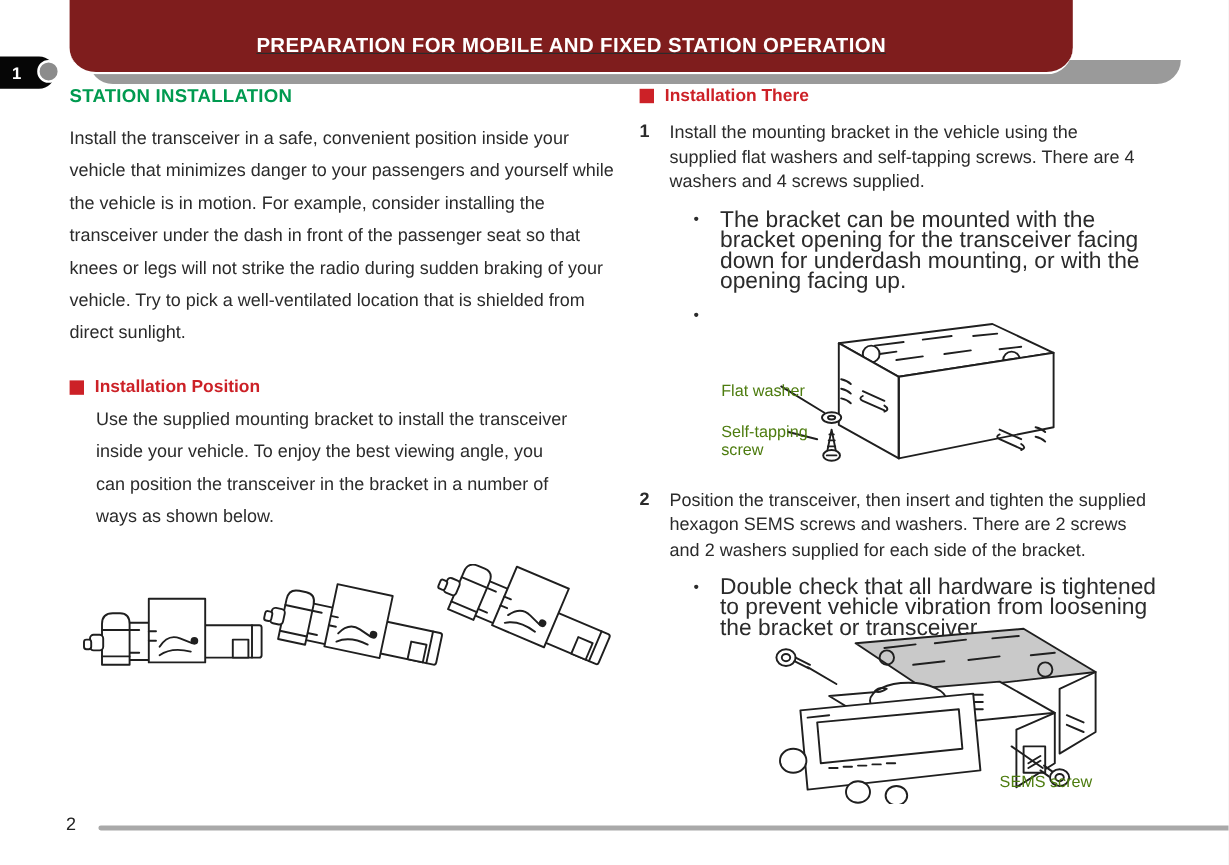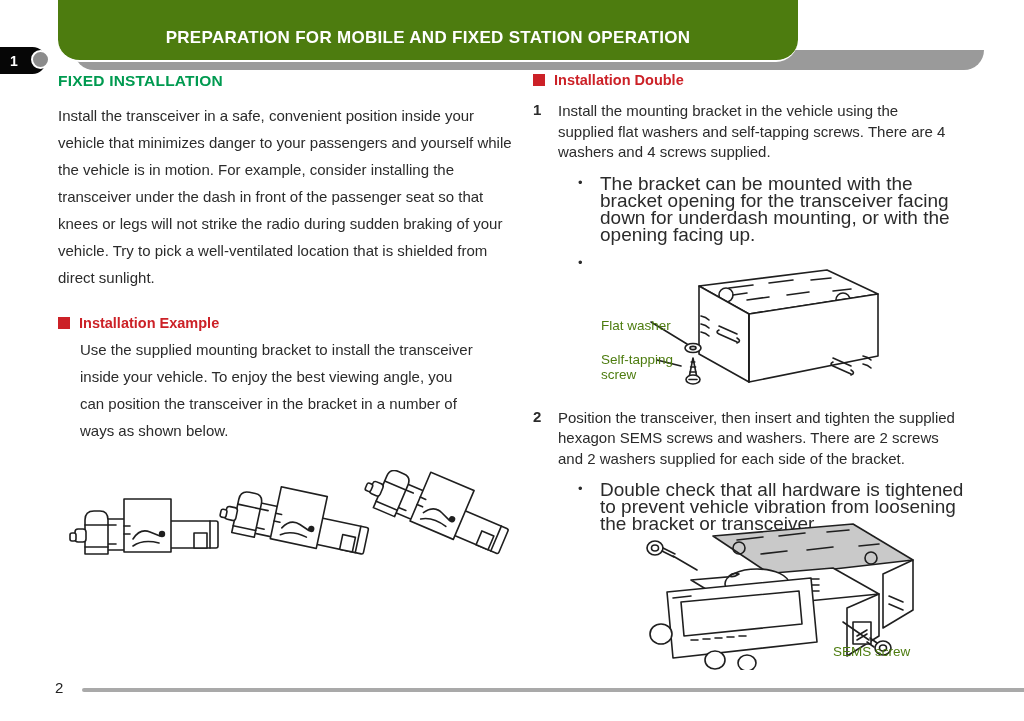--- a/index.html
+++ b/index.html
@@ -9,24 +9,25 @@
     position:relative; width:1024px; height:721px; background:#ffffff;
     overflow:hidden; margin:0 auto; color:#2b2b2b;
   }
 
   
   .banner-shadow {
     position:absolute; left:74px; top:50px; width:910px; height:20px;
     background:#9a9a9a; border-radius:0 0 24px 24px; z-index:1;
   }
   .banner {
-    position:absolute; left:58px; top:0; width:740px; height:62px;
-    background:#4d7c0f; border-radius:0 0 22px 22px; z-index:2;
+    position:absolute; left:58px; top:0; width:836px; height:62px;
+    background:#7f1d1d; border-radius:0 0 22px 22px; z-index:2;
     display:flex; align-items:flex-end; justify-content:center;
     border-bottom:2px solid #fff;
+    text-decoration:underline;
   }
   .banner-title {
     color:#ffffff; font-size:17px; font-weight:bold; letter-spacing:.3px;
     padding-bottom:12px; white-space:nowrap;
   }
   .chapter-tab {
     position:absolute; left:0; top:47px; width:46px; height:27px;
     background:#060606; border-radius:0 14px 14px 0; z-index:3;
     color:#fff; font-size:14px; font-weight:bold;
     display:flex; align-items:center; padding-left:10px;
@@ -91,26 +92,26 @@
   <div class="banner-shadow"></div>
   <div class="banner">
     <div class="banner-title">PREPARATION FOR MOBILE AND FIXED STATION OPERATION</div>
   </div>
   <div class="chapter-tab">
     <span>1</span>
   </div>
   <div class="chapter-dot"></div>
 
   <div class="col-left">
-    <div class="h-green">FIXED INSTALLATION</div>
+    <div class="h-green">STATION INSTALLATION</div>
     <div class="body-text">Install the transceiver in a safe, convenient position inside your vehicle that minimizes danger to your passengers and yourself while the vehicle is in motion.  For example, consider installing the transceiver under the dash in front of the passenger seat so that knees or legs will not strike the radio during sudden braking of your vehicle.  Try to pick a well-ventilated location that is shielded from direct sunlight.</div>
 
     <div class="h-red" style="margin-top:24px;">
       <span class="red-sq"></span>
-      <span>Installation Example</span>
+      <span>Installation Position</span>
     </div>
     <div class="body-text indent" style="margin-top:5px; width:422px;">Use the supplied mounting bracket to install the transceiver inside your vehicle.  To enjoy the best viewing angle, you can position the transceiver in the bracket in a number of ways as shown below.</div>
 
     <div class="fig trio">
       <svg width="458" height="112" viewBox="0 0 458 112">
         <defs>
           <g id="tsv">
 
             <rect class="fw" x="96" y="29" width="50" height="27" rx="2"></rect>
             <line class="ln" x1="138" y1="29" x2="138" y2="56"></line>
@@ -137,21 +138,21 @@
         <use href="#tsv" transform="translate(14,22)"></use>
         <use href="#tsv" transform="translate(165,14) rotate(12,75,35)"></use>
         <use href="#tsv" transform="translate(308,2) rotate(23,75,35)"></use>
       </svg>
     </div>
   </div>
 
   <div class="col-right">
     <div class="h-red">
       <span class="red-sq"></span>
-      <span>Installation Double</span>
+      <span>Installation There</span>
     </div>
 
     <div class="step">
       <div class="step-num">1</div>
       <div class="step-text">Install the mounting bracket in the vehicle using the supplied flat washers and self-tapping screws. There are 4 washers and 4 screws supplied.</div>
     </div>
     <div class="bullet">
       <div class="bullet-dot">•</div>
       <div class="bullet-text">The bracket can be mounted with the bracket opening for the transceiver facing down for underdash mounting, or with the opening facing up.</div>
     </div>

